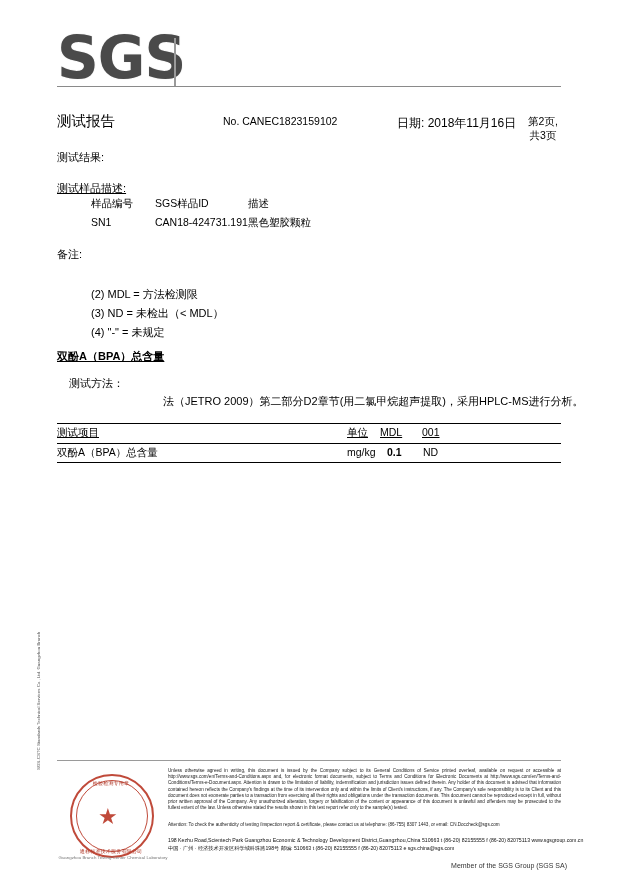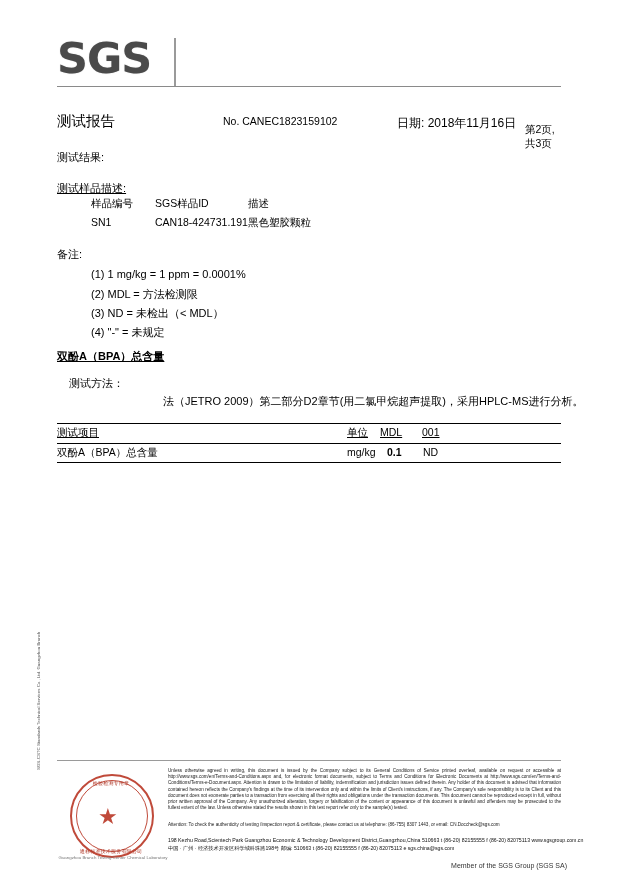--- a/index.html
+++ b/index.html
@@ -26,21 +26,21 @@
   .logo-wrap {
     position: absolute;
     left: 57px;
     top: 36px;
     width: 120px;
     height: 48px;
   }
   .logo-text {
     font-family: "DejaVu Sans", sans-serif;
     font-weight: bold;
-    font-size: 43px;
+    font-size: 58px;
     letter-spacing: -1px;
     color: #4a4a4a;
     line-height: 44px;
     text-shadow: 0 0 1px rgba(0,0,0,0.25);
   }
   .logo-rule {
     position: absolute;
     left: 57px;
     top: 86px;
     width: 504px;
@@ -55,20 +55,21 @@
     height: 48px;
     background: #9a9a9a;
   }
   
   .title-row {
     position: absolute;
     left: 57px;
     top: 112px;
     width: 504px;
     height: 22px;
+    text-align: center;
   }
   .doc-title {
     position: absolute;
     left: 0;
     top: 0;
     font-size: 14.5px;
     font-weight: normal;
     color: #000;
   }
   .doc-no {
@@ -79,21 +80,21 @@
   }
   .doc-date {
     position: absolute;
     left: 340px;
     top: 3px;
     font-size: 12px;
   }
   .doc-page {
     position: absolute;
     left: 468px;
-    top: 11px;
+    top: 3px;
     font-size: 10.5px;
   }
   
   .t {
     position: absolute;
     font-size: 11px;
     line-height: 16px;
     white-space: pre;
   }
   .t.u {
@@ -288,21 +289,20 @@
     <span class="col-id">SGS样品ID</span>
     <span class="col-desc">描述</span>
   </div>
   <div class="sample-row">
     <span class="col-no">SN1</span>
     <span class="col-id">CAN18-424731.191</span>
     <span class="col-desc">黑色塑胶颗粒</span>
   </div>
 
   <div class="t" style="left:57px; top:246px;">备注:</div>
-  <div class="t" style="left:91px; top:266px;">(1) 1 mg/kg = 1 ppm = 0.0001%</div>
   <div class="t" style="left:91px; top:286px;">(2) MDL = 方法检测限</div>
   <div class="t" style="left:91px; top:305px;">(3) ND = 未检出（&lt; MDL）</div>
   <div class="t" style="left:91px; top:324px;">(4) "-" = 未规定</div>
 
   <div class="sec-title">双酚A（BPA）总含量</div>
 
   <div class="t" style="left:57px; top:375px;margin-left:12px;">测试方法：</div>
   <div class="t" style="left:127px; top:393px;margin-left:36px;">法（JETRO 2009）第二部分D2章节(用二氯甲烷超声提取)，采用HPLC-MS进行分析。</div>
 
   <div class="res-rule-top"></div>

